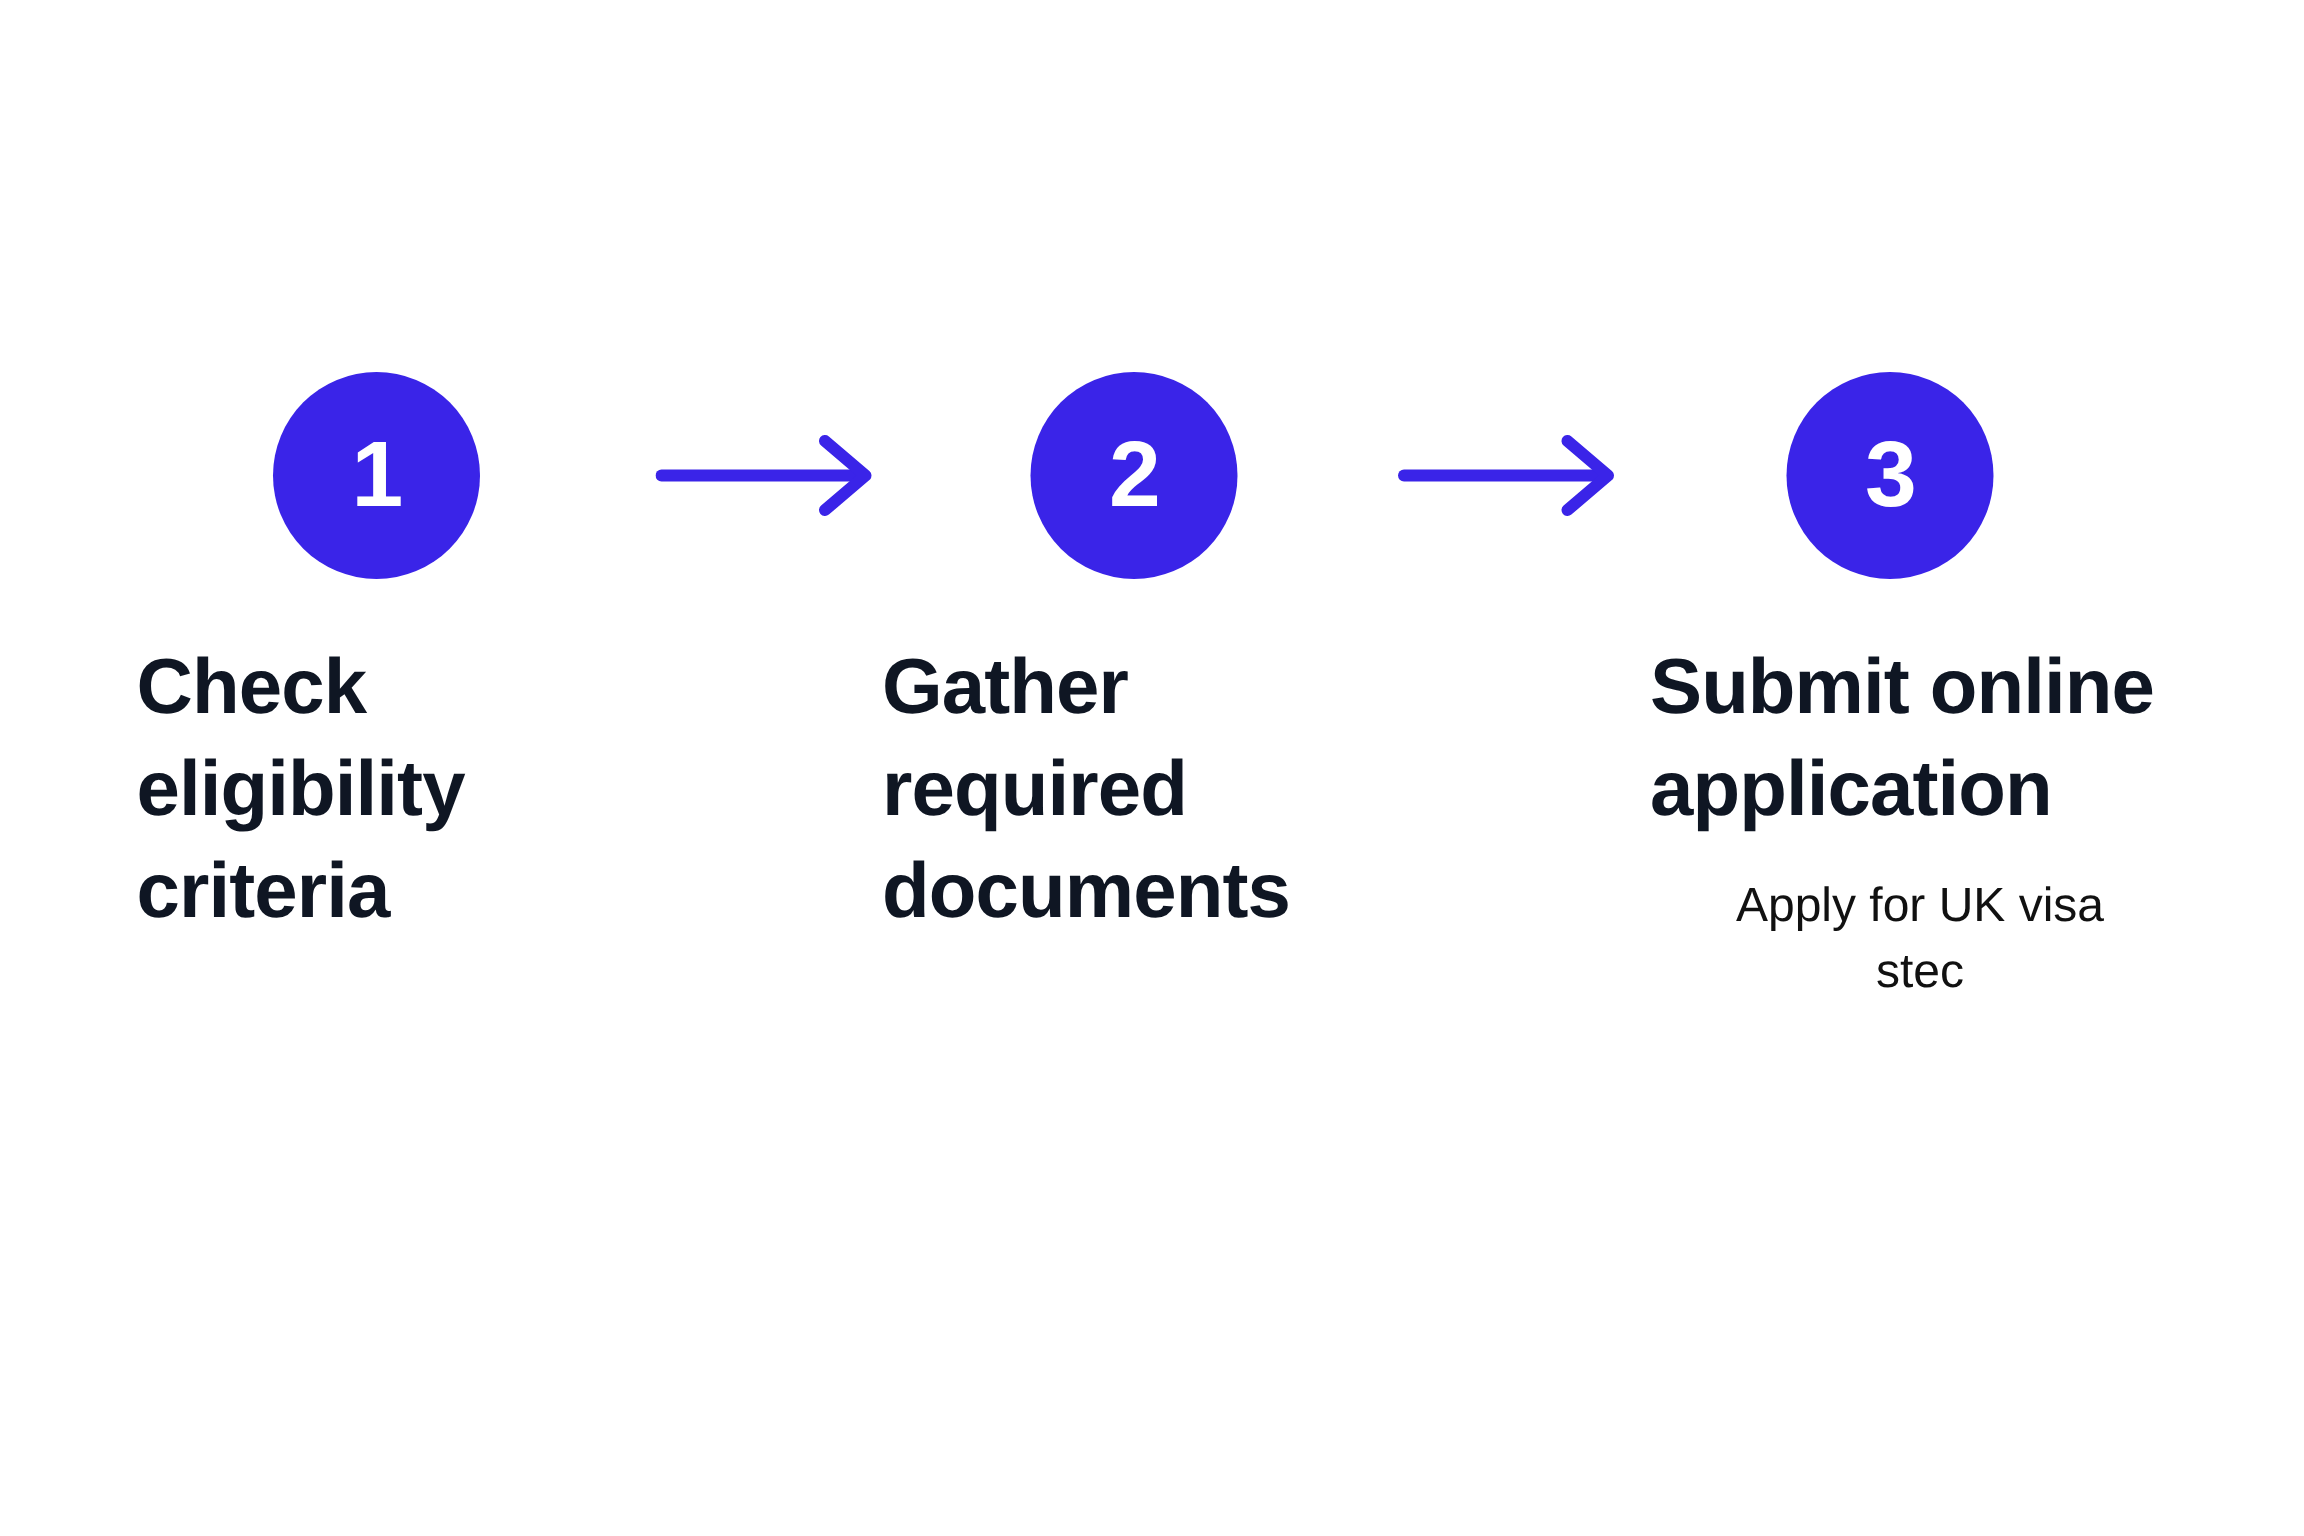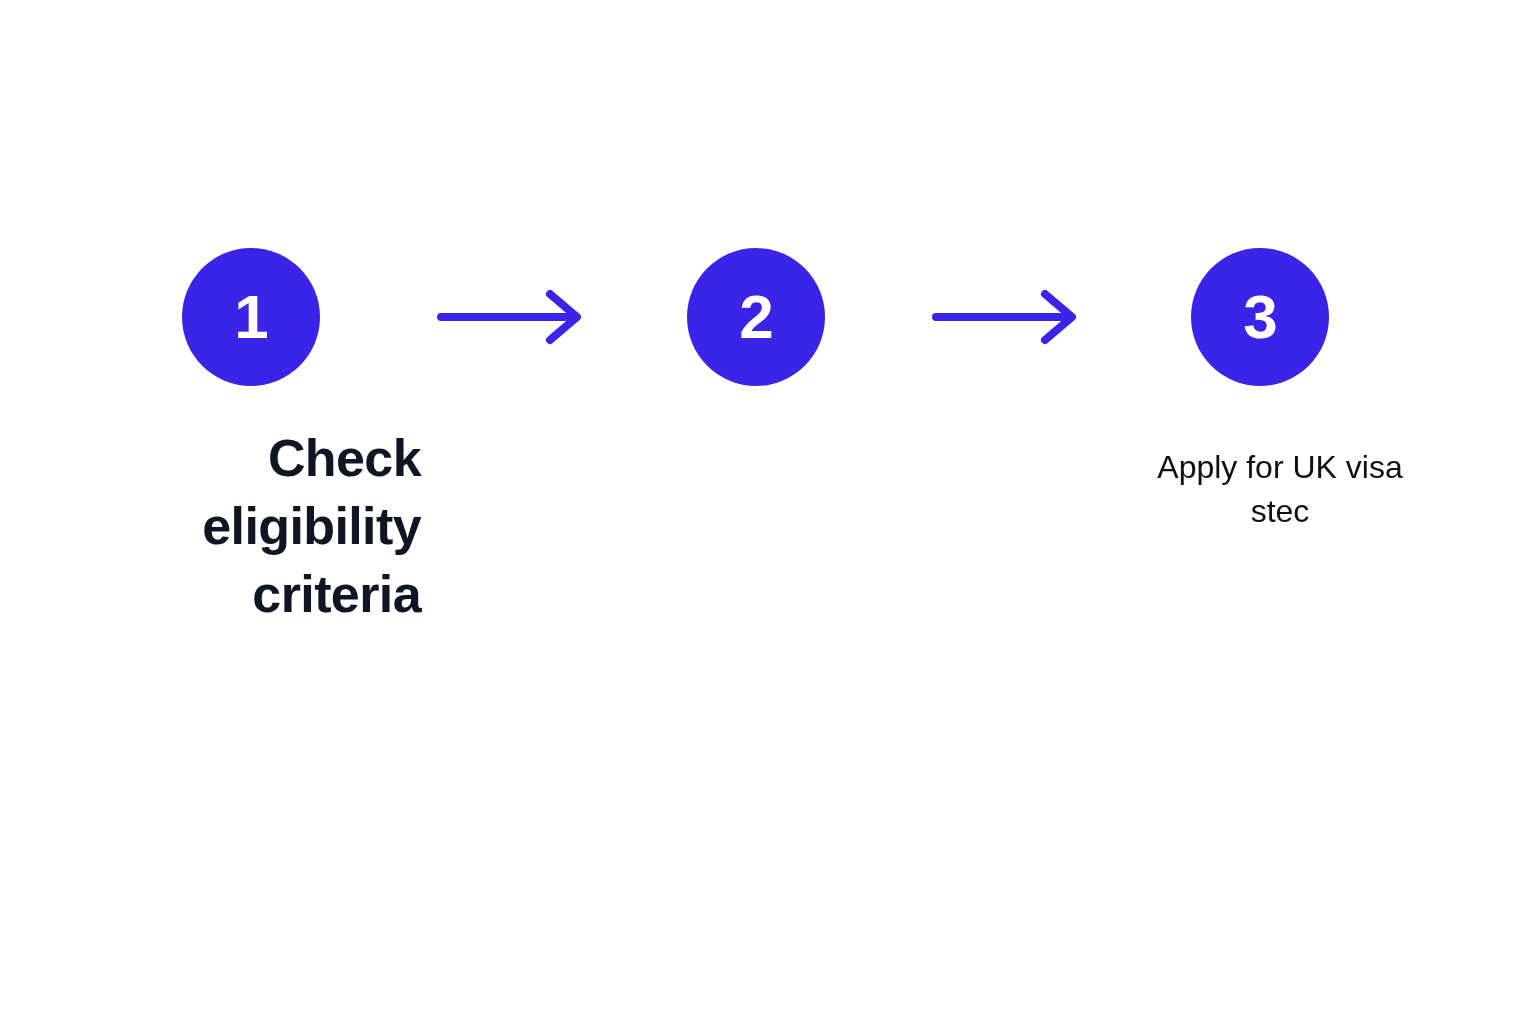--- a/index.html
+++ b/index.html
@@ -77,21 +77,21 @@
     width: 512px;
     display: flex;
     flex-direction: column;
     align-items: center;
     box-sizing: border-box;
   }
 
   .step-title {
     margin: 0;
     width: 330px;
-    text-align: right;
+    text-align: left;
     color: #0F1623;
     font-family: "Liberation Sans", sans-serif;
     font-size: 52px;
     font-weight: bold;
     line-height: 68px;
     letter-spacing: -0.6px;
     -webkit-font-smoothing: antialiased;
   }
   .col-2 .step-title,
   .col-3 .step-title {
@@ -147,21 +147,23 @@
 
   </div>
 
   <div class="columns">
 
     <div class="column col-1">
       <h2 class="step-title">Check eligibility criteria</h2>
     </div>
 
     <div class="column col-2">
+      <h2 class="step-title">Gather required documents</h2>
     </div>
 
     <div class="column col-3">
+      <h2 class="step-title">Submit online application</h2>
       <p class="step-desc">Apply for UK visa stec</p>
     </div>
 
   </div>
 
 </div>
 
 </body></html>

